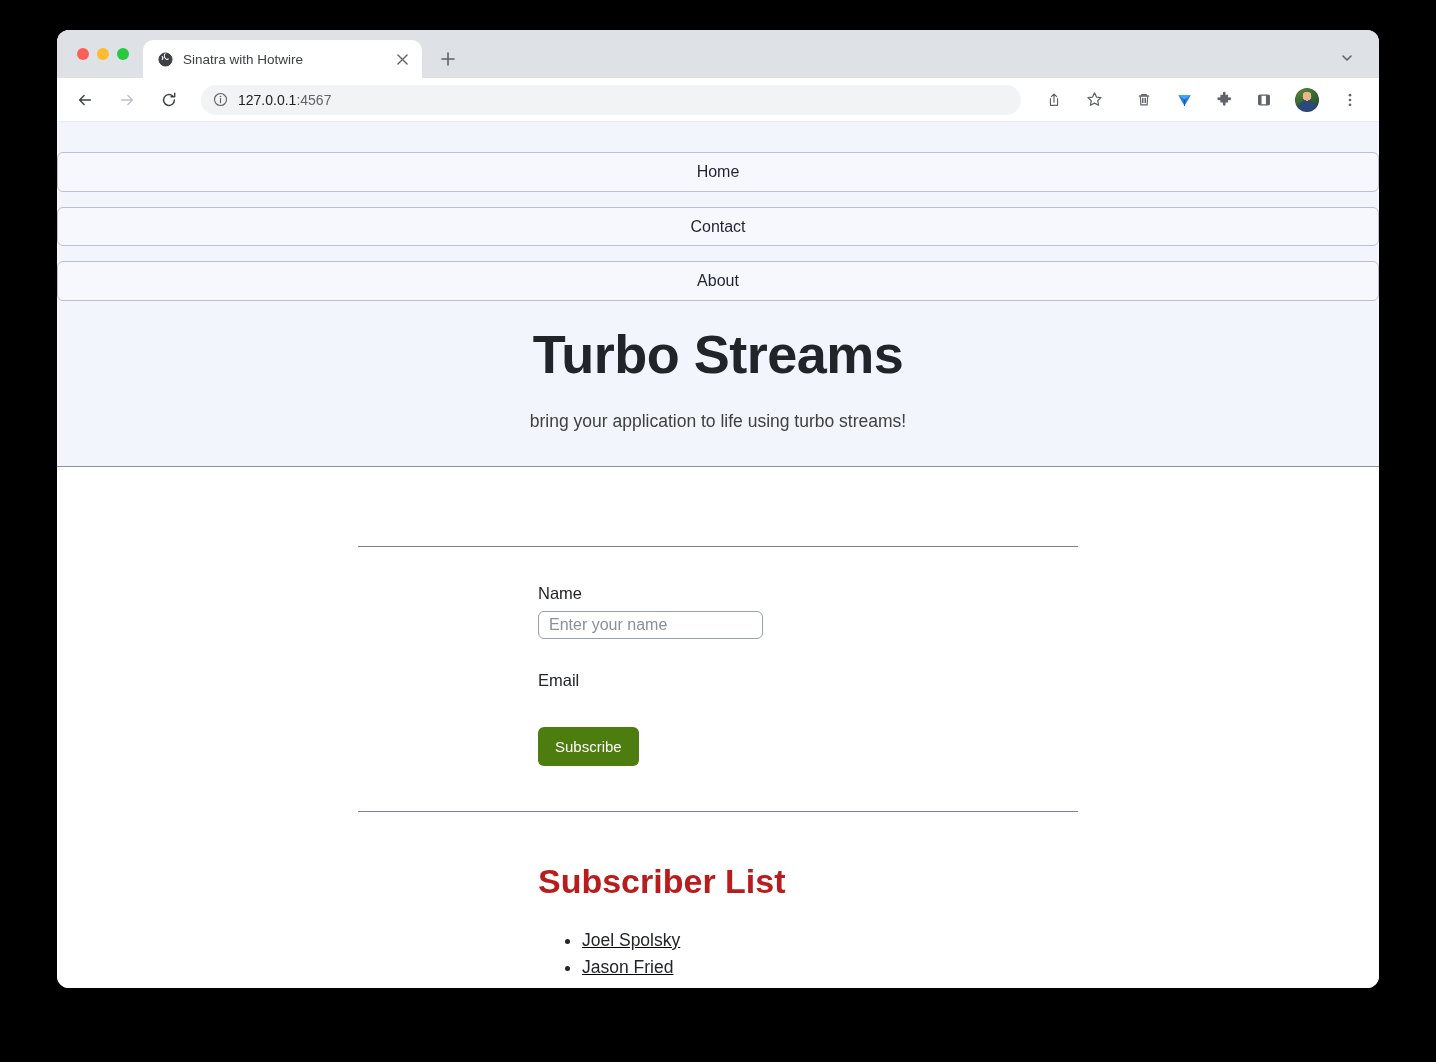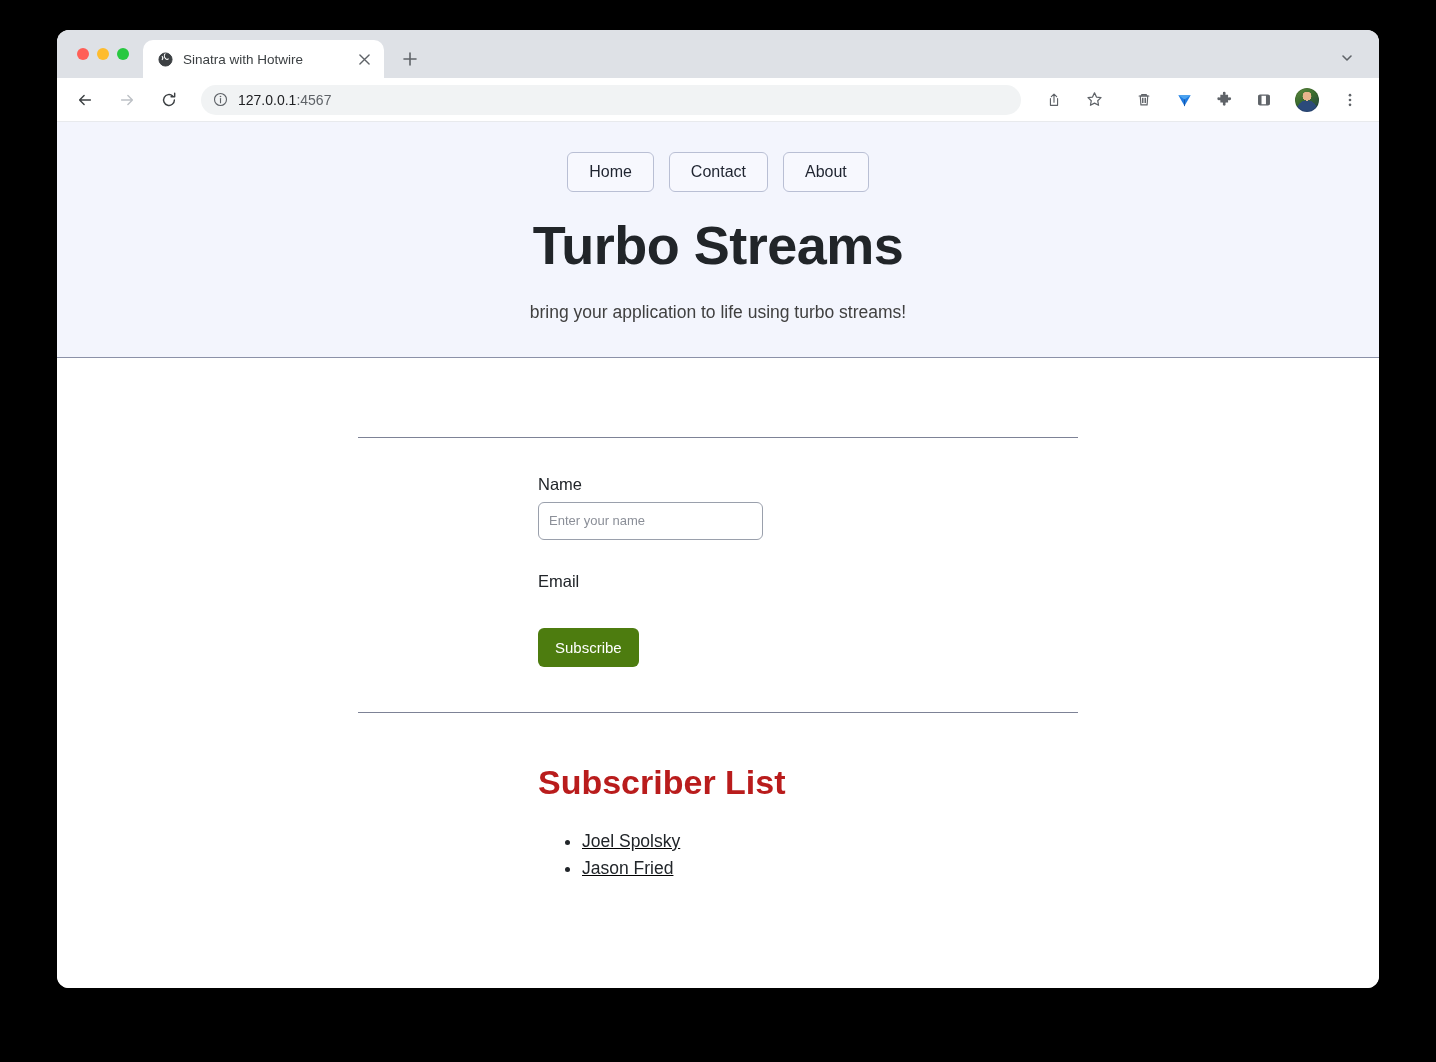--- a/index.html
+++ b/index.html
@@ -39,21 +39,21 @@
     padding: 0 14px 0 20px;
     height: 48px;
   }
   .dot { width: 12px; height: 12px; border-radius: 50%; }
   .dot.red    { background: #ff5f57; }
   .dot.yellow { background: #febc2e; }
   .dot.green  { background: #28c840; }
 
   .tab {
     height: 38px;
-    width: 241px;
+    width: 279px;
     background: #ffffff;
     border-radius: 10px 10px 0 0;
     display: flex;
     align-items: center;
     padding: 0 10px 0 14px;
     gap: 10px;
     position: relative;
   }
   .tab-favicon {
     width: 16px; height: 16px;
@@ -167,20 +167,21 @@
     background: #f3f5fd;
     border-bottom: 1px solid #8b91a8;
     padding: 30px 0 34px;
     text-align: center;
   }
   .navbuttons {
     display: flex;
     justify-content: center;
     gap: 15px;
     margin-bottom: 22px;
+    flex-direction: column;
   }
   .nav-pill {
     background: #f7f8fe;
     border: 1px solid #b9bfd4;
     border-radius: 6px;
     padding: 10px 21px;
     font-size: 16px;
     color: #1f2430;
     line-height: 1.1;
   }
@@ -221,22 +222,22 @@
   }
   .field { margin-bottom: 32px; }
   .field label {
     display: block;
     font-size: 16.5px;
     color: #212529;
     margin-bottom: 8px;
   }
   .field input {
     width: 225px;
-    height: 38px;
-    font-size: 13px;
+    height: 28px;
+    font-size: 16px;
     font-family: "Liberation Sans", sans-serif;
     color: #212529;
     padding: 0 10px;
     border: 1px solid #9aa0ac;
     border-radius: 6px;
     background: #ffffff;
     outline: none;
   }
   .field input::placeholder { color: #8b8f98; }
 

